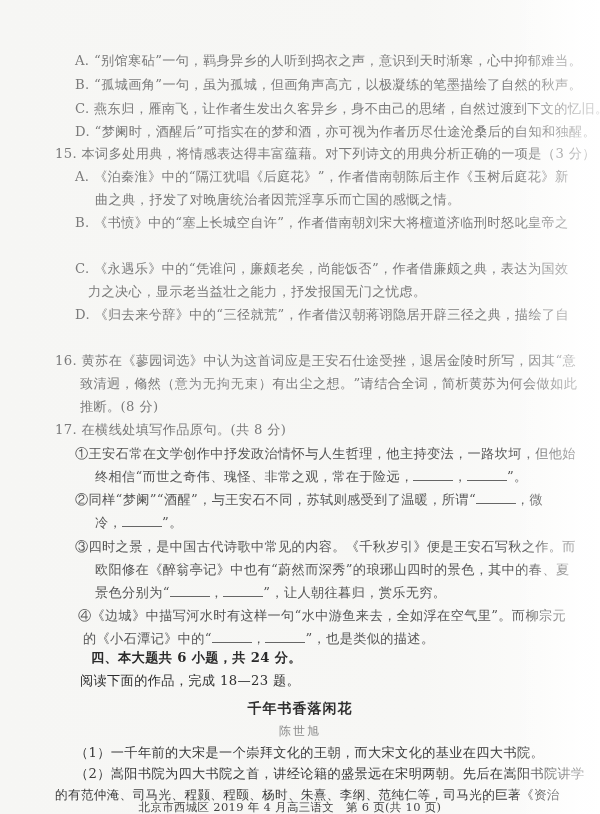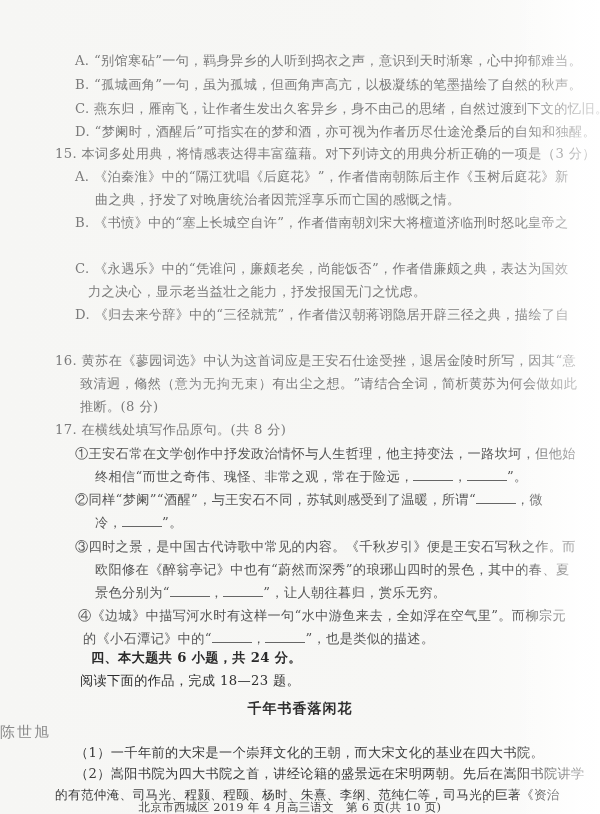--- a/index.html
+++ b/index.html
@@ -22,22 +22,22 @@
   .faint { color:#7a7a7a; }
   .mid { color:#555; }
   .dark { color:#2e2e2e; }
   .bold { font-weight:bold; color:#2a2a2a; }
   .emph { text-decoration: underline dotted #777; text-underline-offset:4px; }
   .title {
     position:absolute; left:0; width:600px; text-align:center;
     font-size:14px; font-weight:bold; color:#2f2f2f; letter-spacing:1px;
   }
   .author {
-    position:absolute; left:0; width:600px; 
-    font-size:15px; color:#8a8a8a; letter-spacing:2px;
+    position:absolute; left:0; width:600px; text-align:center;
+    font-size:12px; color:#8a8a8a; letter-spacing:2px;
   }
   .footer {
     position:absolute; left:0; width:600px; text-align:center;
     font-size:11.5px; color:#444; letter-spacing:0.3px;
   }
   .blank {
     display:inline-block; width:40px; border-bottom:1px solid #666; height:10px; vertical-align:baseline;
   }
   .note { font-size:13px; color:#888; letter-spacing:1px; }
   .kai { font-family:"DejaVu Serif","Liberation Serif",serif; color:#3a3a3a; }

